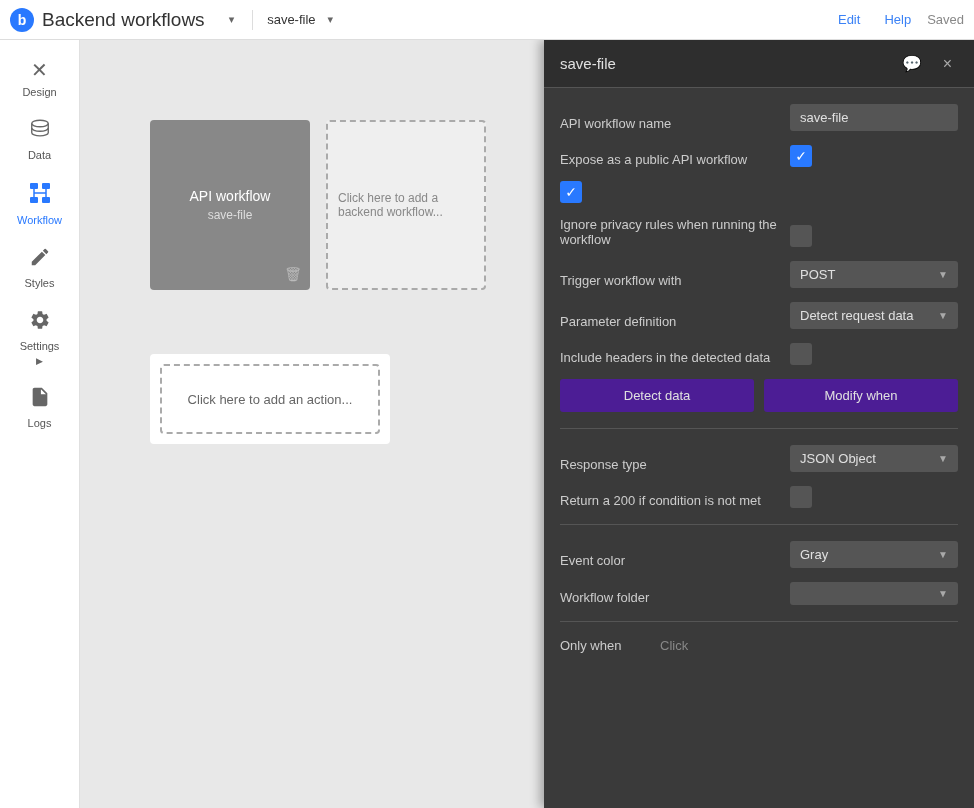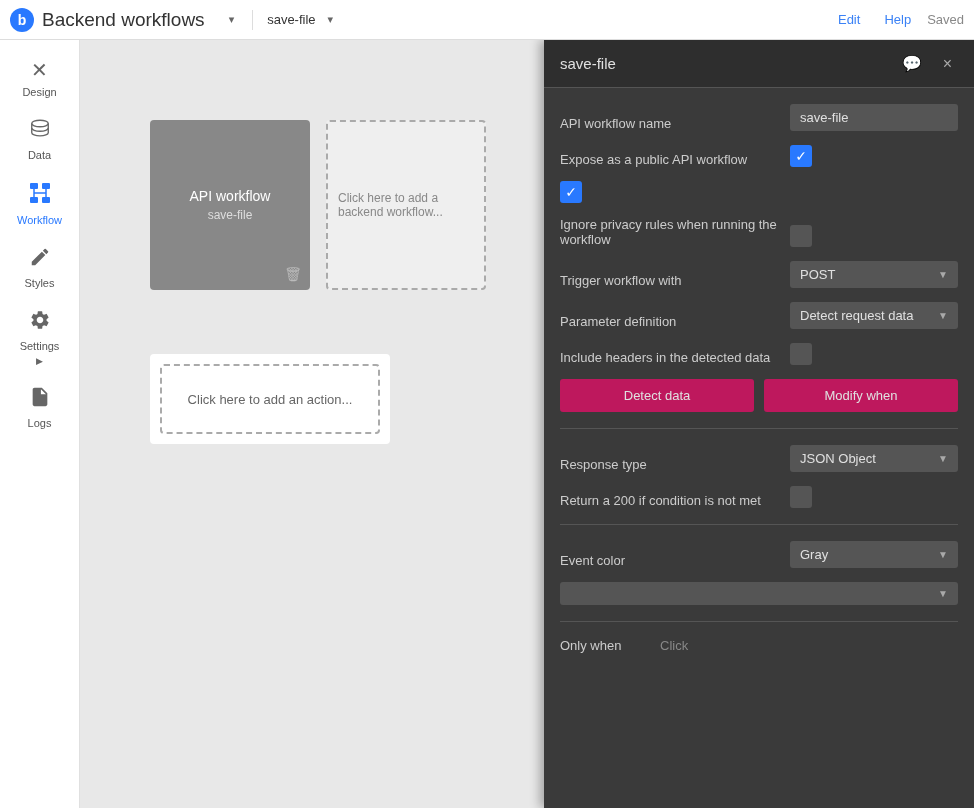--- a/index.html
+++ b/index.html
@@ -265,21 +265,21 @@
       cursor: pointer;
     }
     .dropdown-control .arrow { color: #aaa; font-size: 10px; }
 
     .panel-buttons-row {
       display: flex;
       gap: 10px;
     }
     .panel-btn {
       flex: 1;
-      background: #be185d;
+      background: #4c1d95;
       border: none;
       border-radius: 3px;
       padding: 9px 10px;
       color: #e0e0e0;
       font-size: 13px;
       cursor: pointer;
       text-align: center;
     }
 
     .divider { height: 1px; background: #555; margin: 2px 0; }
@@ -487,20 +487,21 @@
 
         <div class="form-row">
           <span class="form-label">Event color</span>
           <div class="dropdown-control">
             <span>Gray</span>
             <span class="arrow">▼</span>
           </div>
         </div>
 
         <div class="form-row">
+          <span class="form-label">Workflow folder</span>
           <div class="dropdown-control">
             <span></span>
             <span class="arrow">▼</span>
           </div>
         </div>
 
         <div class="divider"></div>
 
         <div class="only-when-row">
           <span class="only-when-label">Only when</span>

